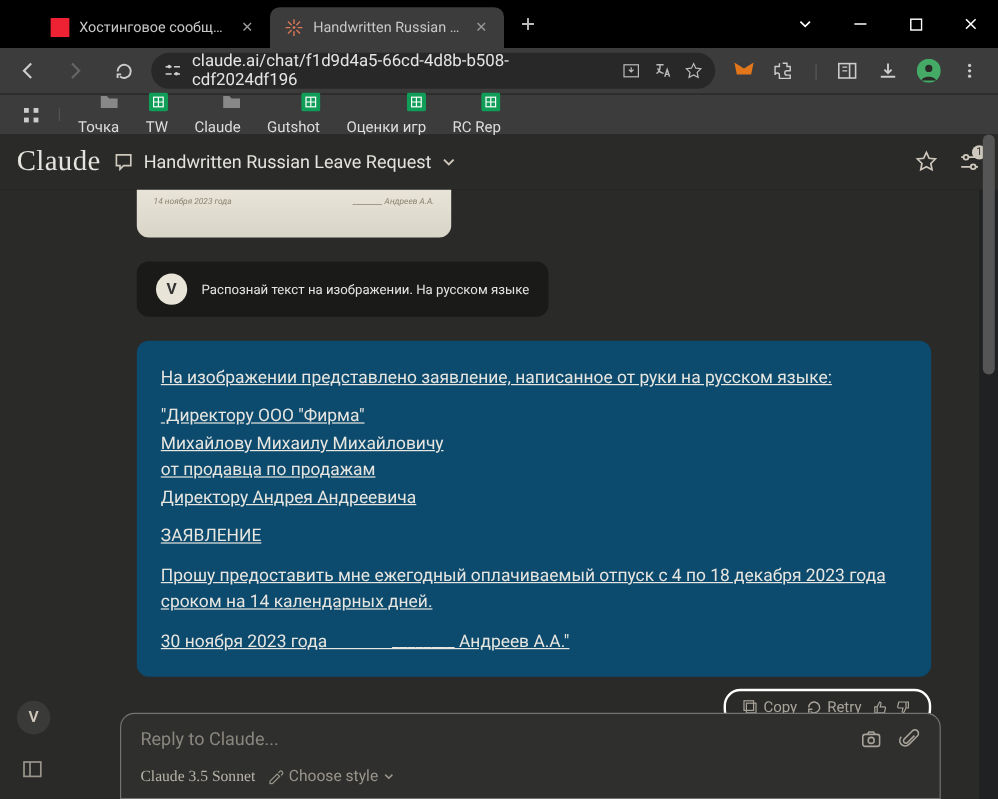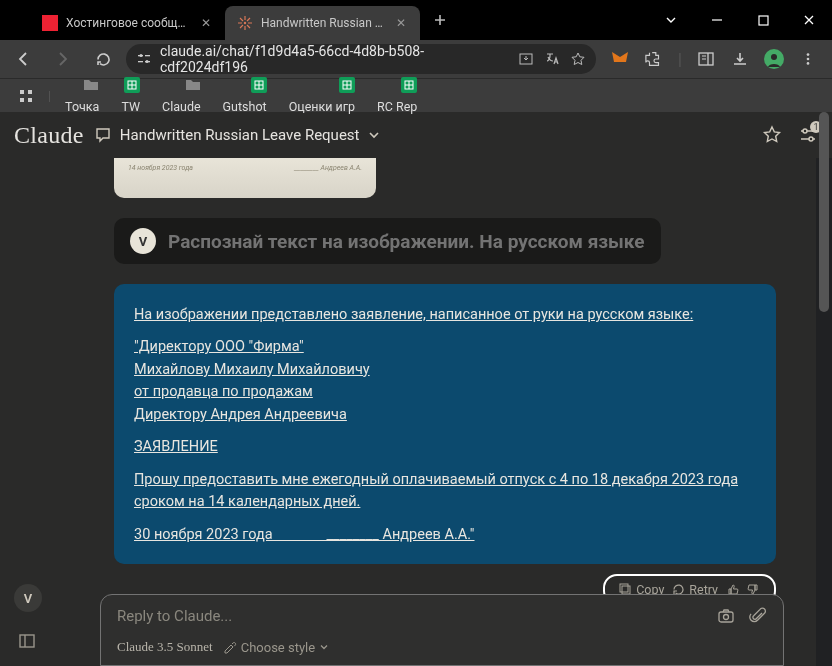--- a/index.html
+++ b/index.html
@@ -35,21 +35,21 @@
 .chat-title-wrap { display: flex; align-items: center; gap: 8px; color: #e5e3df; font-size: 15px; }
 .hdr-right { margin-left: auto; display: flex; align-items: center; gap: 16px; color: #bbb; }
 .settings-badge { position: relative; }
 .settings-badge::after { content: "1"; position: absolute; top: -4px; right: -4px; background: #cfc9bd; color: #333; font-size: 9px; width: 12px; height: 12px; border-radius: 6px; display: flex; align-items: center; justify-content: center; }
 .content { position: absolute; top: 158px; bottom: 0; left: 0; right: 16px; background: #2a2a29; overflow: hidden; }
 .scrollbar { position: absolute; right: 3px; top: 112px; width: 10px; height: 200px; background: #555; border-radius: 5px; }
 .chat { padding: 0 0 0 8px; }
 .attachment { margin-left: 106px; width: 262px; height: 40px; background: linear-gradient(#e8e4d8, #d8d4c8); border-radius: 0 0 10px 10px; position: relative; font-size: 7px; color: #8a8470; font-style: italic; padding: 6px 14px; display: flex; justify-content: space-between; }
 .user-bubble { margin: 20px 0 0 106px; display: flex; align-items: center; gap: 12px; background: #1a1a19; border-radius: 10px; padding: 10px 16px; width: fit-content; }
 .user-avatar { width: 26px; height: 26px; border-radius: 50%; background: #e8e4d8; color: #333; display: flex; align-items: center; justify-content: center; font-weight: 700; font-size: 13px; flex: none; }
-.user-text { font-size: 19px; font-weight: 700; color: #737373; }
+.user-text { font-size: 11px; font-weight: 400; color: #e5e5e5; }
 .assistant { margin: 20px 40px 0 106px; background: #0c4a6e; border-radius: 10px; padding: 20px 20px 18px; font-size: 14.5px; line-height: 1.55; color: #e8e6e0; text-decoration: underline; }
 .assistant p { margin-bottom: 10px; }
 .assistant p.tight { margin-bottom: 0; }
 .actions-row { margin: 10px 40px 0 106px; display: flex; justify-content: flex-end; }
 .actions { display: flex; align-items: center; gap: 8px; border: 2.5px solid #fff; border-radius: 14px; padding: 6px 14px; color: #a8a49a; font-size: 12.5px; }
 .act { display: flex; align-items: center; gap: 4px; }
 .starburst { margin: 10px 0 0 110px; width: 28px; height: 28px; color: #d97757; }
 .disclaimer { text-align: right; margin: 6px 40px 0 0; font-size: 12px; color: #8a877e; }
 .input-area { position: absolute; bottom: 0; left: 100px; right: 32px; background: #2f2f2e; border: 1px solid #737373; border-radius: 12px 12px 0 0; padding: 12px 16px 10px; }
 .reply-ph { color: #8a877e; font-size: 15px; margin-bottom: 14px; }

